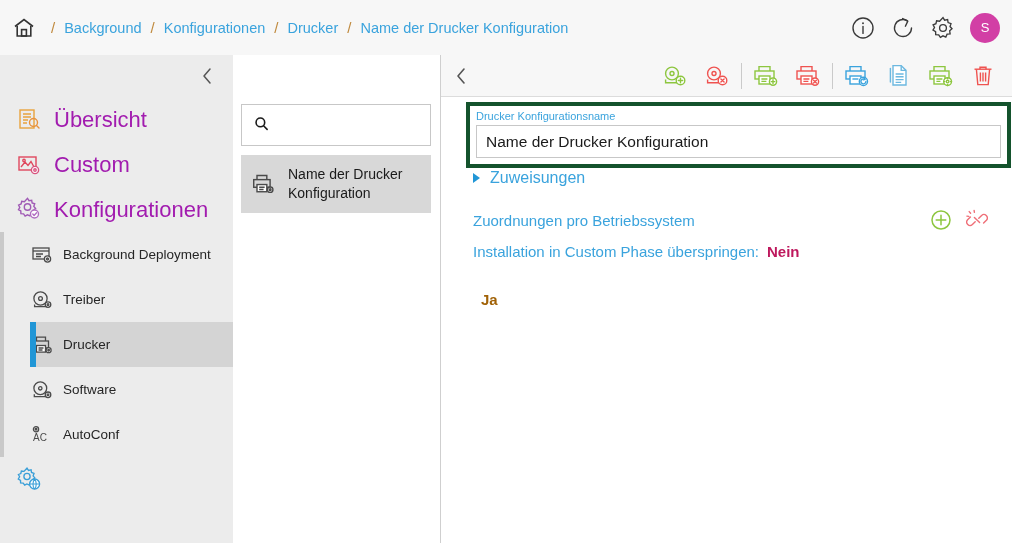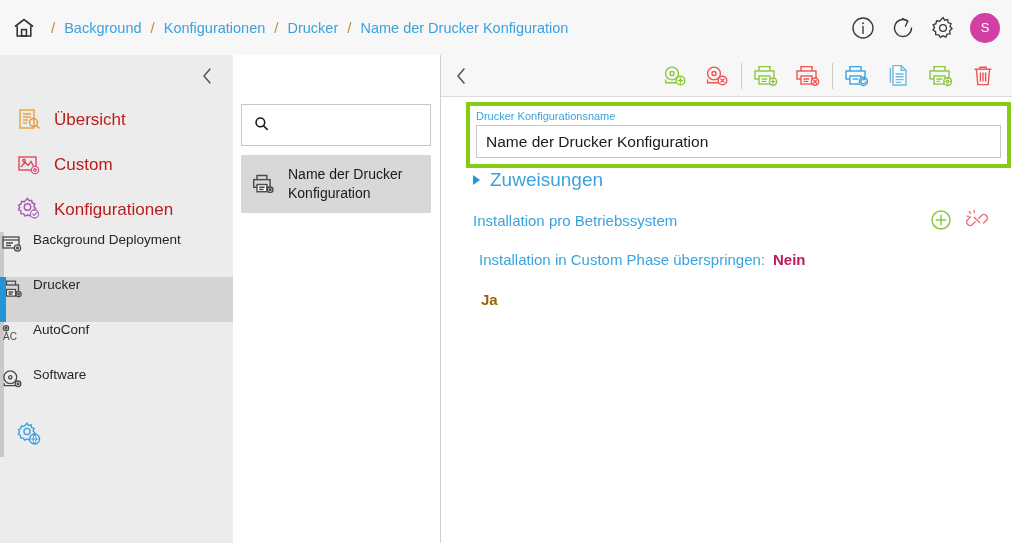--- a/index.html
+++ b/index.html
@@ -56,25 +56,26 @@
     height: 42px; display: flex; align-items: center; justify-content: flex-end;
     padding-right: 18px; box-sizing: border-box; cursor: pointer;
   }
   .sb-item {
     display: flex; align-items: center; height: 45px;
     padding-left: 14px; box-sizing: border-box; cursor: pointer;
     position: relative;
   }
   .sb-item .ico { width: 30px; height: 30px; flex: 0 0 30px; margin-right: 10px;
                   display:flex; align-items:center; justify-content:center; }
-  .sb-item .lbl { font-size: 17px; color: #b91c1c; text-align: right; }
+  .sb-item .lbl { font-size: 22px; color: #a21caf; text-align: right; }
   .sb-sub {
-    display: flex; align-items: flex-start; height: 45px;
+    display: flex; align-items: center; height: 45px;
     box-sizing: border-box; cursor: pointer;
     position: relative;
+    margin-left: 30px;
   }
   .sb-sub .ico { width: 24px; height: 24px; flex: 0 0 24px; margin-right: 9px;
                  display:flex; align-items:center; justify-content:center; }
   .sb-sub .lbl { font-size: 13.5px; color: #262626; }
   .sb-sub.selected { background: #d4d4d4; }
   .sb-sub.selected::before {
     content: ""; position: absolute; left: 0; top: 0; bottom: 0; width: 6px;
     background: #2196d6;
   }
   .sb-group-rail {
@@ -125,59 +126,59 @@
     position: absolute; left: 441px; top: 96px; right: 0; height: 1px;
     background: #dcdcdc;
   }
 
   .main {
     position: absolute; left: 441px; top: 97px; right: 0; bottom: 0;
     background: #ffffff; box-sizing: border-box;
   }
   .field-wrap {
     position: absolute; left: 25px; top: 5px; width: 545px;
-    border: 4px solid #84cc16; box-sizing: border-box;
+    border: 4px solid #14532d; box-sizing: border-box;
     padding: 4px 6px 6px 6px; background:#fff;
   }
   .field-label {
     color: #3aa3dd; font-size: 11px; margin-bottom: 3px; display: block;
   }
   .field-input {
     width: 100%; height: 33px; box-sizing: border-box;
     border: 1px solid #c7c7c7; outline: none;
     font-size: 15.5px; color: #1a1a1a; padding-left: 9px;
     font-family: "Liberation Sans", sans-serif; background: #fff;
   }
   .row-expand {
     position: absolute; left: 32px; top: 72px; display: flex; align-items: center;
     cursor: pointer;
   }
   .tri {
     width: 0; height: 0; border-left: 7px solid #2196d6;
     border-top: 5px solid transparent; border-bottom: 5px solid transparent;
     margin-right: 10px;
   }
-  .row-expand .lbl { color: #3aa3dd; font-size: 19px; }
+  .row-expand .lbl { color: #3aa3dd; font-size: 16px; }
 
   .row-assign {
     position: absolute; left: 32px; top: 112px; right: 16px;
     display: flex; align-items: center; justify-content: space-between;
   }
   .row-assign .lbl { color: #3aa3dd; font-size: 15px; }
   .row-assign .acts { display: flex; align-items: center; gap: 14px; margin-right: 8px;}
   .act { cursor: pointer; display:flex; }
 
   .row-kv {
     position: absolute; left: 32px; display: flex; align-items: baseline;
   }
   .row-kv .k { color: #3aa3dd; font-size: 15px; }
   .row-kv .v { font-size: 15px; margin-left: 8px; font-weight: bold; }
   .v-dark { color: #be185d; }
   .v-green { color: #a16207; }
-  #row-skip { top: 154px; margin-left: 6px; }
+  #row-skip { top: 146px; }
   #row-halt { top: 194px; }
 </style>
 </head>
 <body>
 
 <div class="topbar">
   <div class="home-icon">
     <svg width="24" height="24" viewBox="0 0 24 24" fill="none" stroke="#333" stroke-width="1.6">
       <path d="M3 10.5 L12 3.5 L21 10.5"></path>
       <path d="M5.2 10 V20 H18.8 V10"></path>
@@ -272,57 +273,69 @@
           <rect x="2" y="4" width="16" height="11"></rect>
           <path d="M2 7h16"></path>
             <path d="M5 10h7M5 12.5h5"></path>
           <circle cx="16.5" cy="15" r="3.1" fill="#fff"></circle>
           <circle cx="16.5" cy="15" r="1"></circle>
         </svg>
       </span>
       <span class="lbl">Background Deployment</span>
     </div>
 
+    <div class="sb-sub">
+      <span class="ico">
+        <svg width="22" height="22" viewBox="0 0 22 22" fill="none" stroke="#4a4a4a" stroke-width="1.3">
+          <circle cx="9.5" cy="9.5" r="6.6"></circle>
+          <circle cx="9.5" cy="9.5" r="1.9"></circle>
+          <path d="M3.6 15.5 v2.2 h12 v-2.2"></path>
+          <circle cx="17" cy="15.6" r="2.8" fill="#fff"></circle>
+          <circle cx="17" cy="15.6" r="0.9"></circle>
+        </svg>
+      </span>
+      <span class="lbl">Treiber</span>
+    </div>
 
     <div class="sb-sub selected">
       <span class="ico">
         <svg width="22" height="22" viewBox="0 0 22 22" fill="none" stroke="#4a4a4a" stroke-width="1.3">
           <path d="M5.5 7V3.2h9V7"></path>
           <rect x="2.5" y="7" width="15" height="7"></rect>
           <rect x="5.5" y="11.5" width="9" height="6.6" fill="#fff"></rect>
           <path d="M7.5 14h5M7.5 16h4"></path>
           <circle cx="17.6" cy="16.2" r="2.5" fill="#fff"></circle>
           <circle cx="17.6" cy="16.2" r="0.8"></circle>
         </svg>
       </span>
       <span class="lbl">Drucker</span>
     </div>
 
     <div class="sb-sub">
       <span class="ico">
         <svg width="22" height="22" viewBox="0 0 22 22" fill="none" stroke="#4a4a4a" stroke-width="1.3">
-          <text x="2" y="17" font-family="Liberation Sans, sans-serif" font-size="10" fill="#4a4a4a" stroke="none">AC</text>
-          <circle cx="5" cy="5.2" r="2.6"></circle>
-          <circle cx="5" cy="5.2" r="0.8"></circle>
-        </svg>
-      </span>
-      <span class="lbl">AutoConf</span>
-    </div>
-
-    <div class="sb-sub">
-      <span class="ico">
-        <svg width="22" height="22" viewBox="0 0 22 22" fill="none" stroke="#4a4a4a" stroke-width="1.3">
           <circle cx="9.3" cy="9.3" r="6.4"></circle>
           <circle cx="9.3" cy="9.3" r="1.7"></circle>
           <path d="M3.3 15.3 v2.4 h12 v-2.4"></path>
           <circle cx="17" cy="15.8" r="2.8" fill="#fff"></circle>
           <circle cx="17" cy="15.8" r="0.9"></circle>
         </svg>
       </span>
       <span class="lbl">Software</span>
+    </div>
+
+    <div class="sb-sub">
+      <span class="ico">
+        <svg width="22" height="22" viewBox="0 0 22 22" fill="none" stroke="#4a4a4a" stroke-width="1.3">
+          <text x="2" y="17" font-family="Liberation Sans, sans-serif" font-size="10" fill="#4a4a4a" stroke="none">AC</text>
+          <circle cx="5" cy="5.2" r="2.6"></circle>
+          <circle cx="5" cy="5.2" r="0.8"></circle>
+        </svg>
+      </span>
+      <span class="lbl">AutoConf</span>
     </div>
   </div>
 
   <div class="sb-item">
     <span class="ico">
       <svg width="27" height="27" viewBox="0 0 27 27" fill="none" stroke="#3a9fd8" stroke-width="1.35">
         <circle cx="11" cy="10.5" r="3.1"></circle>
         <path d="M11 2.2 l1.5 2.2 2.6-.5 .4 2.6 2.5 .9 -.9 2.5 1.7 2 -2 1.7 .3 2.6 -2.6 .4 -1.2 2.4 -2.4-1.1 -2.2 1.3 -1.5-2.1 -2.6-.2 -.1-2.6 -2.2-1.3 1.3-2.2 -1.2-2.3 2.4-1 .6-2.5 2.6 .4z"></path>
         <circle cx="18.6" cy="18" r="5" fill="#fff" stroke="#3a9fd8"></circle>
         <path d="M13.6 18h10M18.6 13c2.2 2.6 2.2 7.4 0 10M18.6 13c-2.2 2.6-2.2 7.4 0 10" stroke="#3a9fd8" stroke-width="1.1"></path>
@@ -463,21 +476,21 @@
     <span class="field-label">Drucker Konfigurationsname</span>
     <input class="field-input" type="text" value="Name der Drucker Konfiguration" style="">
   </div>
 
   <div class="row-expand">
     <span class="tri"></span>
     <span class="lbl">Zuweisungen</span>
   </div>
 
   <div class="row-assign">
-    <span class="lbl">Installation pro Betriebssystem</span>
+    <span class="lbl">Zuordnungen pro Betriebssystem</span>
     <span class="acts">
       <span class="act">
         <svg width="22" height="22" viewBox="0 0 22 22" fill="none" stroke="#8dc63f" stroke-width="1.5">
           <circle cx="11" cy="11" r="9"></circle>
           <path d="M11 6.2v9.6M6.2 11h9.6" stroke-linecap="round"></path>
         </svg>
       </span>
       <span class="act">
         <svg width="22" height="22" viewBox="0 0 22 22" fill="none" stroke="#ef6f78" stroke-width="1.4">
           <path d="M9.2 12.8 L6.4 15.6a3.4 3.4 0 0 1-4.8-4.8l2.8-2.8" stroke-linecap="round"></path>

